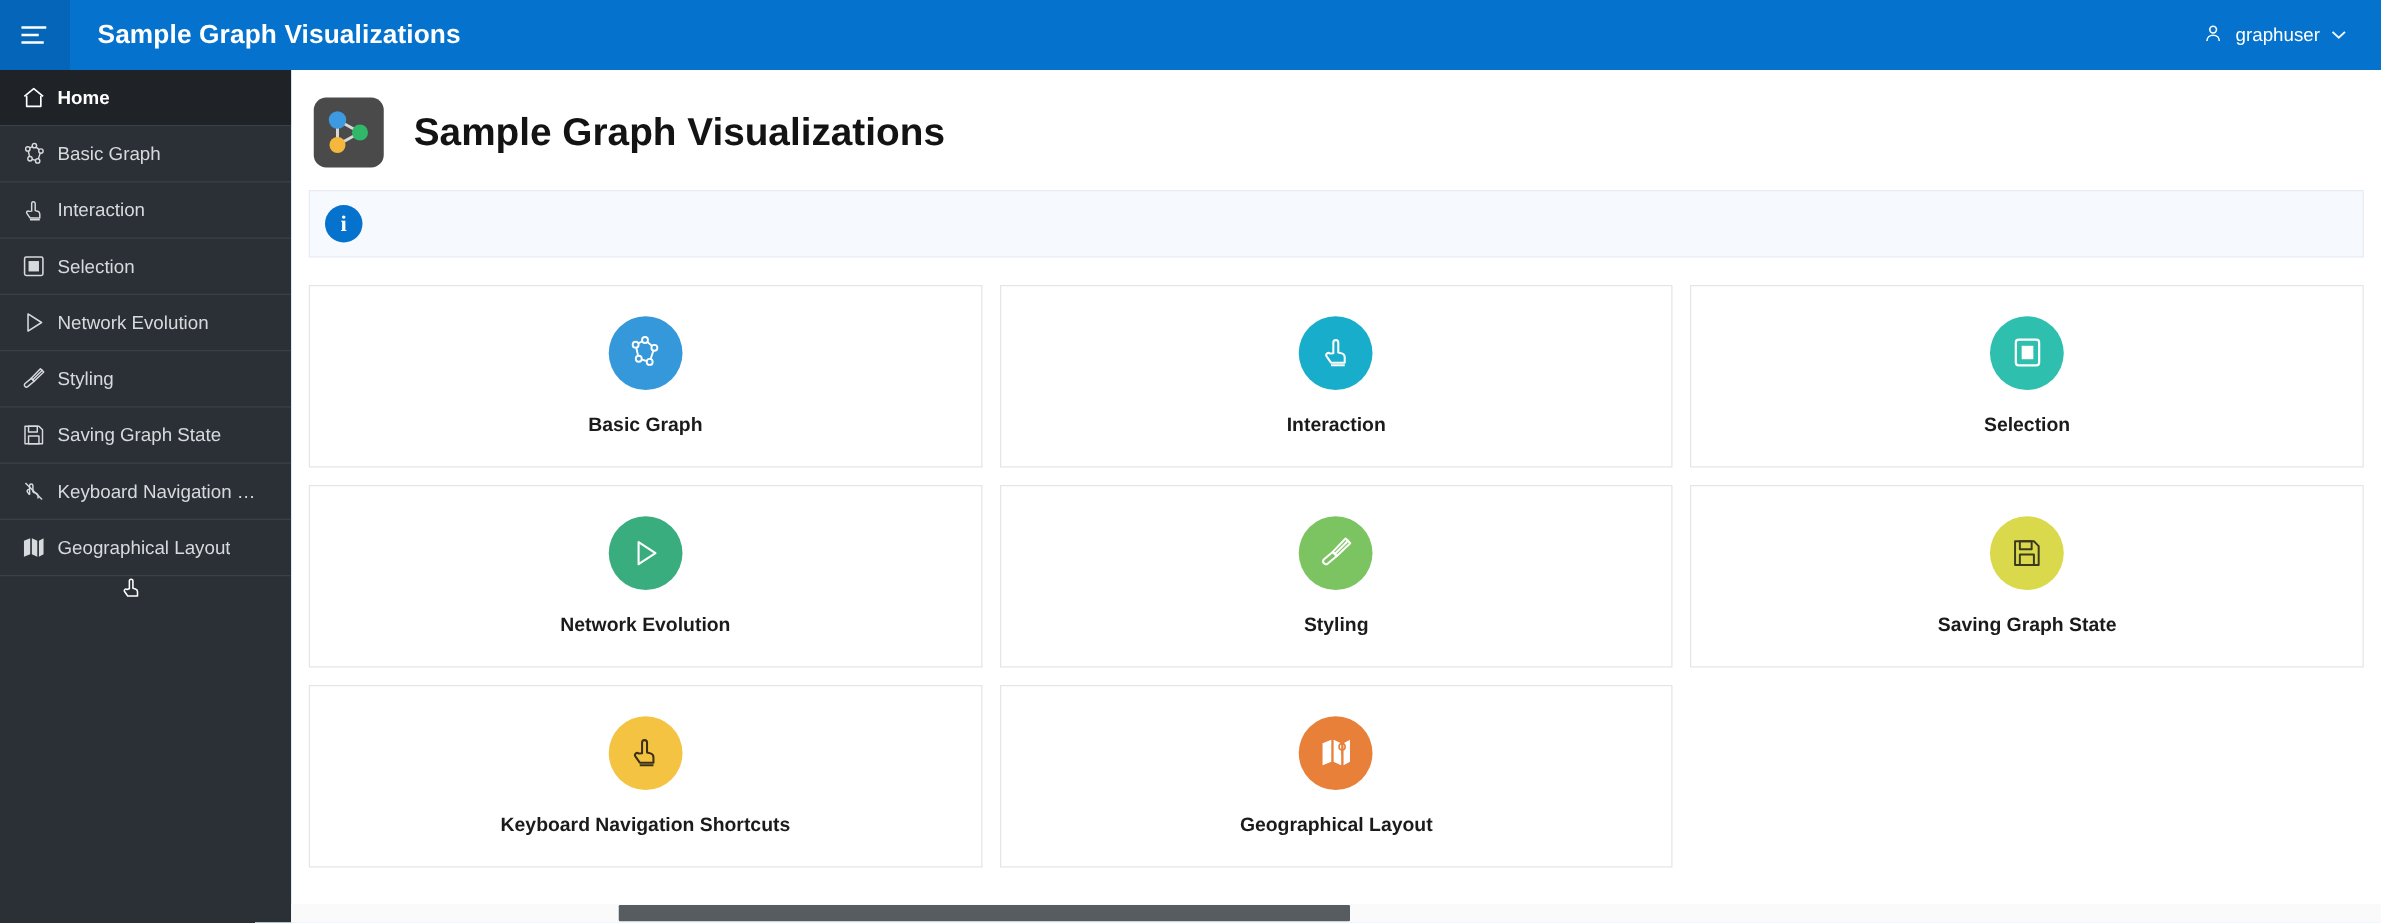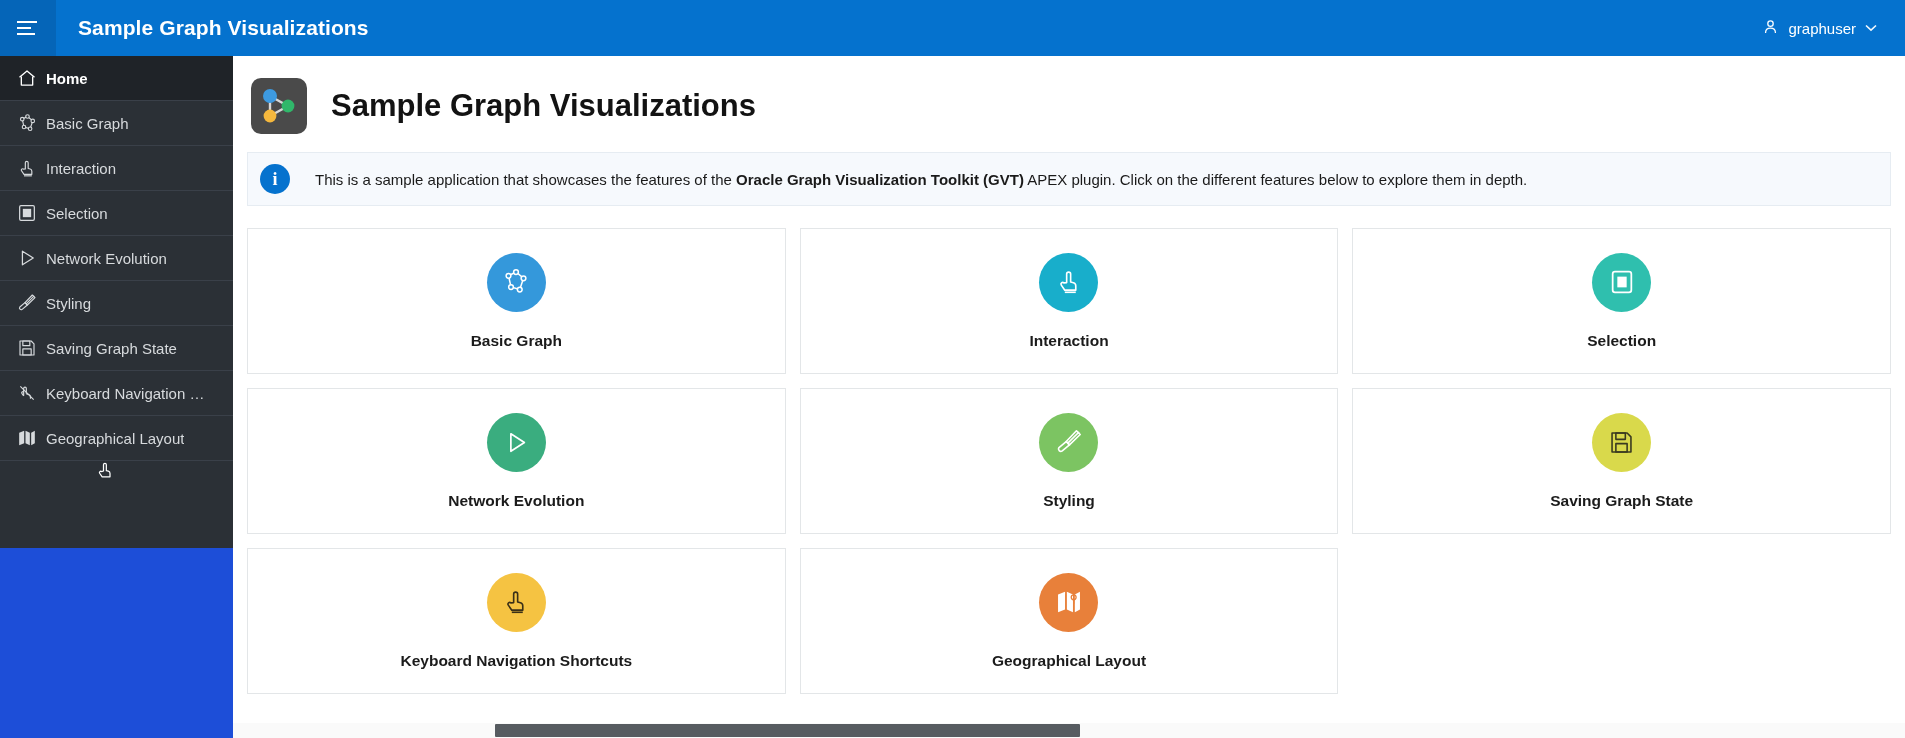--- a/index.html
+++ b/index.html
@@ -2,21 +2,21 @@
 <html><head>
 <meta charset="utf-8">
 <style>
   * { box-sizing: border-box; margin: 0; padding: 0; }
   html, body {
     width: 1905px; height: 738px;
     font-family: "Liberation Sans", sans-serif;
     background: #ffffff;
     overflow: hidden;
   }
-  #app { position: relative; width: 1905px; height: 738px; background:#1d4ed8; }
+  #app { position: relative; width: 1905px; height: 738px; background:#7dd3fc; }
 
   
   .topbar {
     position: absolute; top:0; left:0; width:1905px; height:56px;
     background:#0572ce; display:flex; align-items:center;
   }
   .hamburger {
     width:56px; height:56px; background:#0565b8;
     display:flex; align-items:center; justify-content:center;
     cursor:pointer; flex:0 0 auto;
@@ -28,21 +28,21 @@
   }
   .topbar-spacer { flex:1 1 auto; }
   .user-menu {
     display:flex; align-items:center; gap:9px; color:#fff;
     font-size:15px; margin-right:28px; cursor:pointer; white-space:nowrap;text-align:center;
   }
   .user-menu .caret { font-size:12px; opacity:.95; }
 
   
   .sidebar {
-    position:absolute; top:56px; left:0; width:233px; height:492px;
+    position:absolute; top:56px; left:0; width:233px; height:682px;
     background:#2b3036;
   }
   .nav-item {
     position:relative; display:flex; align-items:center;
     height:45px; padding-left:8px; cursor:pointer;
     border-bottom:1px solid #3a4049;
     color:#d7dadd; font-size:15px; white-space:nowrap;
   }
   .nav-item.active { background:#1f2328; color:#ffffff; font-weight:700; }
   .nav-item .nav-icon {
@@ -277,23 +277,20 @@
           <circle cx="19" cy="18" r="7" fill="#3d9ae0"></circle>
           <circle cx="37" cy="28" r="6.4" fill="#30b76a"></circle>
           <circle cx="19" cy="38" r="6.4" fill="#f5b83d"></circle>
         </svg>
       </div>
       <div class="page-title">Sample Graph Visualizations</div>
     </div>
 
     <div class="banner">
       <div class="banner-icon">i</div>
-      <div class="banner-text">
-        <span>This is a sample application that showcases the features of the </span><b>Oracle Graph Visualization Toolkit (GVT)</b><span> APEX plugin. Click on the different features below to explore them in depth.</span>
-      </div>
     </div>
 
     <div class="grid">
 
       <div class="card">
         <div class="card-icon" style="background:#3498db">
           <span>
             <svg width="30" height="30" viewBox="0 0 24 24" fill="none" stroke="#fff" stroke-width="1.2">
               <path d="M6 7 L12 4 L18 9 L15 18 L8 16 Z"></path>
               <circle cx="6" cy="7" r="1.9" fill="#3498db"></circle>

